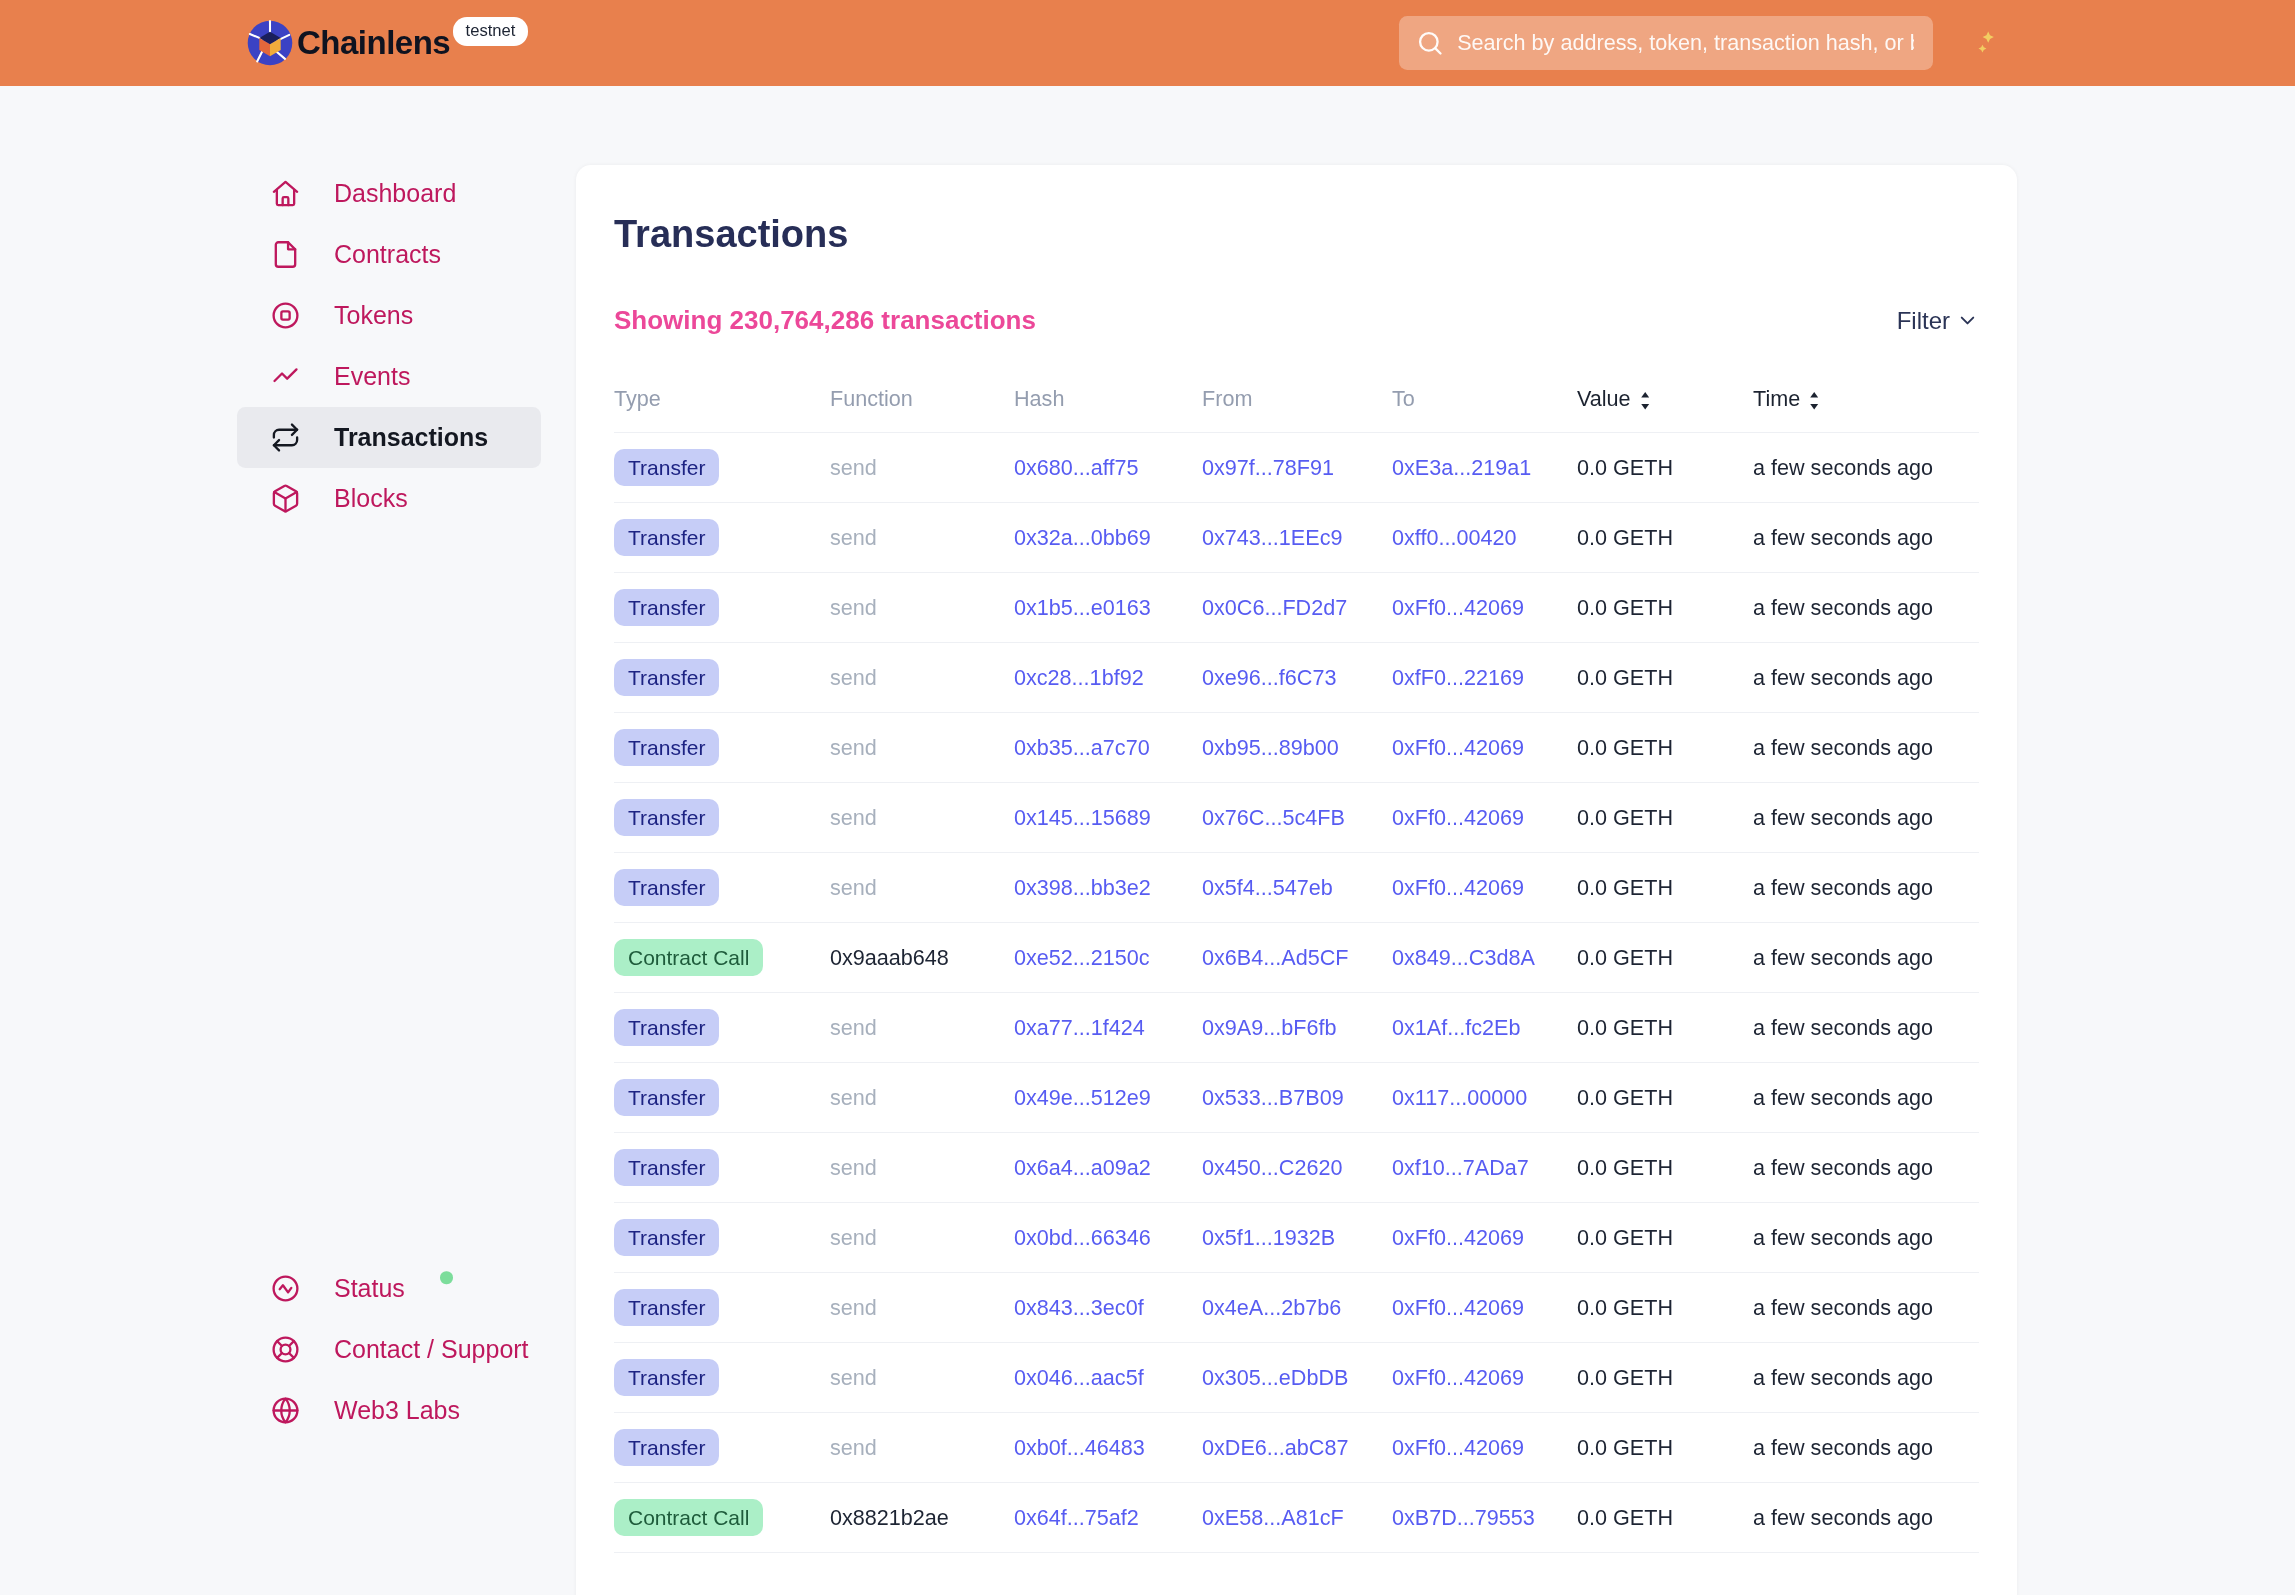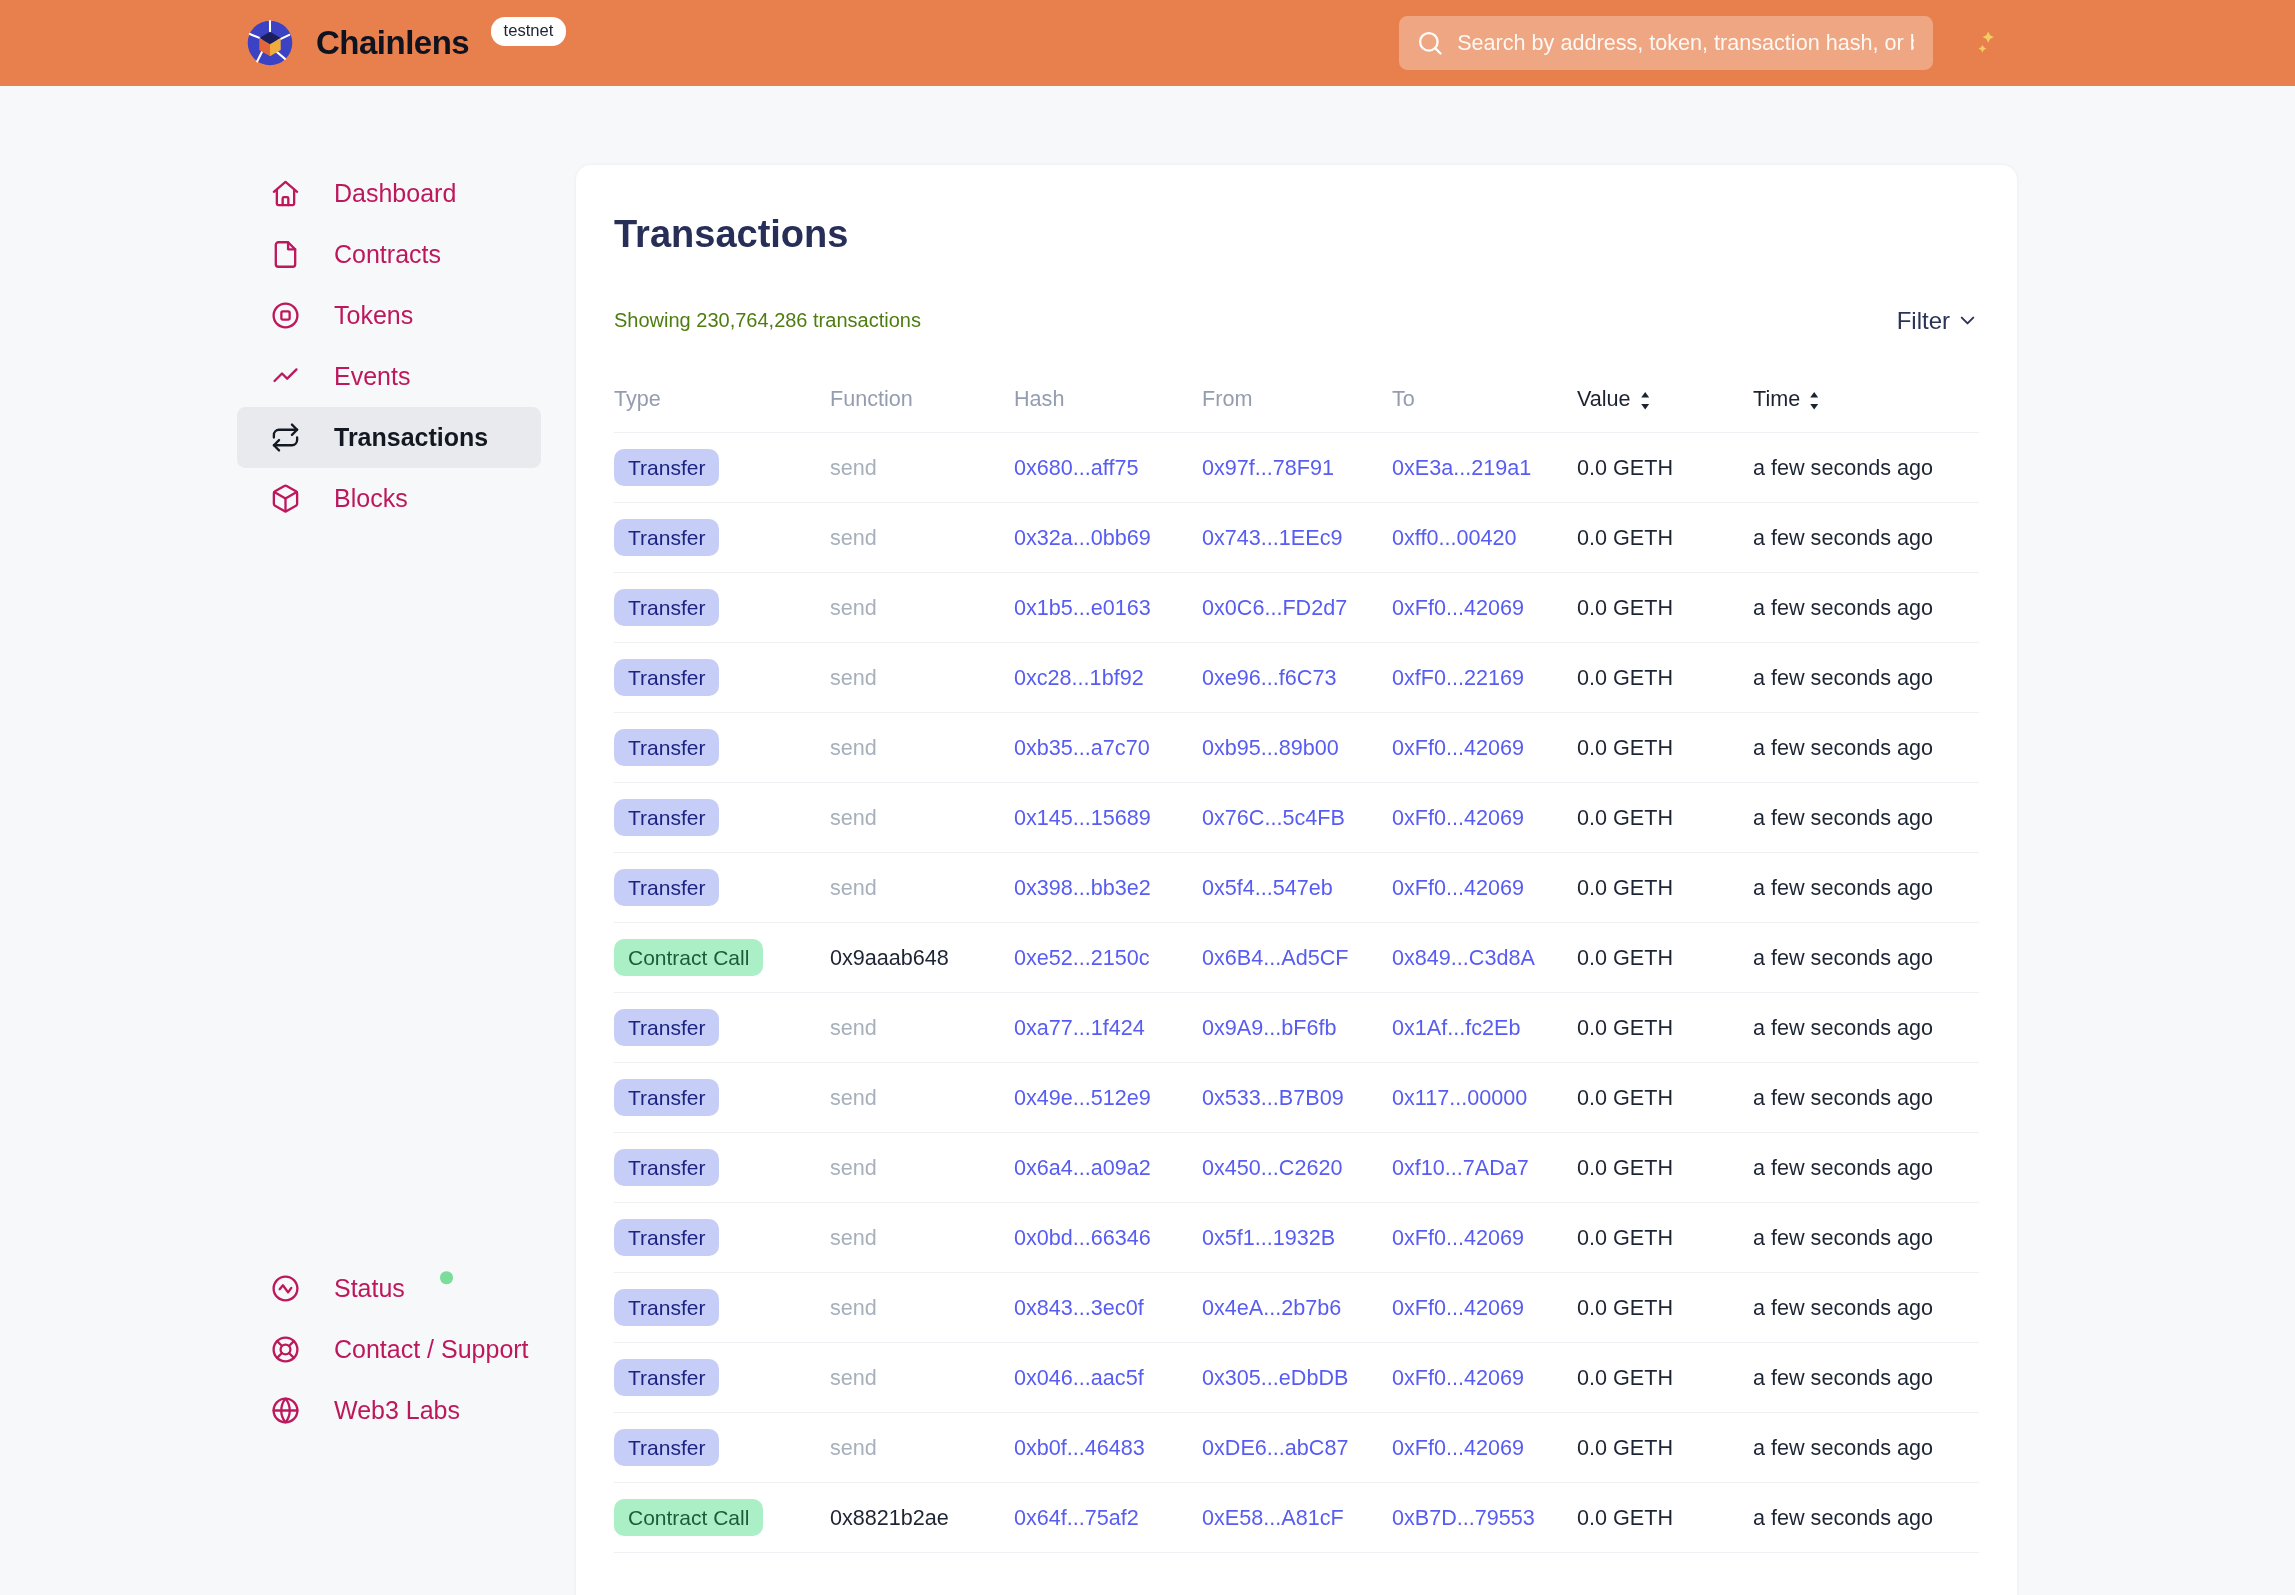--- a/index.html
+++ b/index.html
@@ -6,21 +6,21 @@
   * { box-sizing:border-box; }
   .stage {
     position:relative; width:2295px; height:1595px; overflow:hidden;
     background:var(--page-bg,#f7f8fa);
     font-family:"Liberation Sans","DejaVu Sans",sans-serif;
     color:#1d2433;
   }
 
   
   .topbar { position:absolute; left:0; top:0; width:2295px; height:86px; background:var(--orange,#e8804d); }
-  .brand { position:absolute; left:246px; top:0; height:86px; display:flex; align-items:center; gap:22px; cursor:pointer; }
+  .brand { position:absolute; left:246px; top:0; height:86px; display:flex; align-items:center; gap:3px; cursor:pointer; }
   .brand svg.logo { width:48px; height:48px; display:block; }
   .brand-name { font-size:33px; font-weight:800; color:#0f1320; letter-spacing:-0.5px; }
   .testnet-pill { align-self:flex-start; margin-top:17.4px; background:#ffffff; color:#1d2433;
     font-size:16.6px; line-height:16.6px; padding:5.8px 12.4px; border-radius:14px; font-weight:500; }
 
   .searchbox { position:absolute; left:1399px; top:16px; width:534px; height:54px;
     background:rgba(255,255,255,0.30); border-radius:8.3px; display:flex; align-items:center; padding:0 16.6px; gap:11.6px; }
   .searchbox svg { width:28px; height:28px; flex:0 0 auto; }
   .searchbox input { flex:1; background:transparent; border:none; outline:none;
     font-family:inherit; font-size:21.6px; color:#ffffff; }
@@ -38,21 +38,21 @@
     stroke-width:1.8; stroke-linecap:round; stroke-linejoin:round; }
   .nav-item.active { background:#e9eaee; color:#141821; font-weight:700; }
   .status-dot { width:12.4px; height:12.4px; border-radius:50%; background:var(--status-green,#7cdd9b);
     transform:translateY(-10.8px); margin-left:2.5px; }
 
   
   .card { position:absolute; left:576px; top:165px; width:1441px; height:1486px;
     background:#ffffff; border-radius:15px; box-shadow:0 0.8px 4.1px rgba(20,24,40,.05); padding:0 38px; }
   .page-title { margin:0; padding-top:46px; font-size:38px; line-height:46px; font-weight:700; color:#272e57; }
   .meta-row { margin-top:46px; display:flex; justify-content:space-between; align-items:center; height:35px; }
-  .tx-count { font-size:20px; font-weight:400; color:#4d7c0f; }
+  .tx-count { font-size:26px; font-weight:700; color:#ec4899; }
   .filter-btn { display:flex; align-items:center; gap:6px; font-size:24px; font-weight:500;
     color:#2b3456; cursor:pointer; }
   .filter-btn svg { width:23px; height:23px; stroke:#2b3456; fill:none; stroke-width:2; stroke-linecap:round; stroke-linejoin:round; }
 
   .grid-cols { display:grid; grid-template-columns:216px 184px 188px 190px 185px 176px 1fr; }
   .thead { margin-top:38px; height:56px; align-items:start; padding-top:10px; font-size:21.6px; color:#949daf; }
   .th { display:flex; align-items:flex-end; gap:8.3px; }
   .th.sortable { color:#1c2330; cursor:pointer; }
   .th svg.sort { width:12.4px; height:21.6px; fill:#1c2330; }
 

